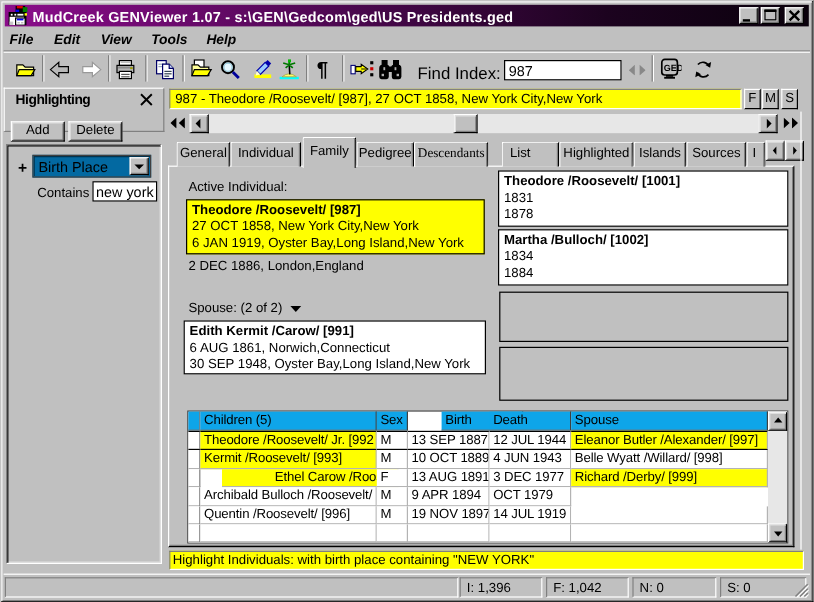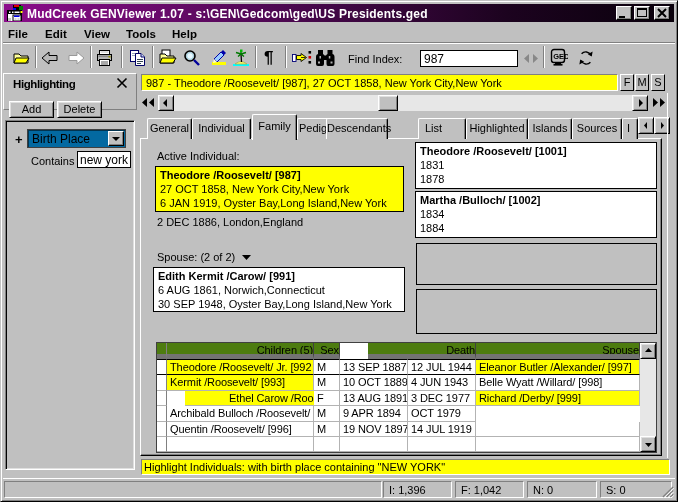--- a/index.html
+++ b/index.html
@@ -16,21 +16,21 @@
 
 .titlebar { position:absolute; left:4px; top:4px; width:670px; height:18px;
   background:linear-gradient(to right,#8b0d8b 0%, #4c0850 42%, #1c031f 75%, #0a010c 100%);
   color:#fff; }
 .titletext { position:absolute; left:23px; top:3px; font-weight:bold; font-size:12px; white-space:nowrap; letter-spacing:0.2px;}
 .tbtn { position:absolute; top:2px; width:16px; height:14px; background:#c0c0c0;
   border-top:1px solid #fff; border-left:1px solid #fff; border-right:1px solid #000; border-bottom:1px solid #000;
   box-shadow: inset -1px -1px 0 #808080; }
 
 .menubar { position:absolute; left:3px; top:23px; width:672px; height:19px; }
-.menuitem { position:absolute; top:5px; font-weight:bold; font-size:11.5px; }
+.menuitem { position:absolute; top:5px; font-weight:bold; font-size:11.5px;font-style:italic; }
 
 .toolbar { position:absolute; left:3px; top:43px; width:672px; height:28px;
   border-top:1px solid #fff; }
 .tsep { position:absolute; top:3px; width:2px; height:22px; border-left:1px solid #808080; border-right:1px solid #fff; }
 
 .lpanel-head { position:absolute; left:3px; top:73px; width:134px; height:37px; background:#c0c0c0;
   border-top:1px solid #fff; border-left:1px solid #fff; border-right:1px solid #808080; border-bottom:1px solid #808080; }
 .btn { position:absolute; background:#c0c0c0; text-align:center;
   border-top:1px solid #fff; border-left:1px solid #fff; border-right:1px solid #000; border-bottom:1px solid #000;
   box-shadow: inset 1px 1px 0 #dfdfdf, inset -1px -1px 0 #808080; }
@@ -65,21 +65,21 @@
   box-shadow: inset -1px -1px 0 #808080; }
 .blackbox { position:absolute; border:1px solid #000; background:#fff; font-size:11px; }
 .graybox { position:absolute; border:1px solid #000; background:#c0c0c0; }
 .yellowbox { position:absolute; border:1px solid #000; background:#ff0; font-size:11px; }
 .bline { font-weight:bold; }
 .boxline { padding-left:4px; height:14px; line-height:14px; white-space:nowrap; overflow:hidden; }
 
 .grid { position:absolute; left:156px; top:342px; width:501px; height:111px; background:#fff; border:1px solid #404040; }
 .grow { position:absolute; left:0; width:483px; }
 .gcell { position:absolute; top:0; height:100%; border-right:1px solid #b3b3b3; white-space:nowrap; overflow:hidden; padding:1px 0 0 3px; background:#fff; letter-spacing:-0.1px; }
-.ghead .gcell { background:#4d7c0f; border-right:1px solid #404040; border-bottom:5px solid #737373;text-align:right; }
+.ghead .gcell { background:#0ea5e9; border-right:1px solid #404040; border-bottom:1px solid #737373; }
 .ycell { background:#ff0; }
 
 .infobar { position:absolute; left:141px; top:459px; width:529px; height:16px; background:#ff0;
   border:1px solid #808080; border-bottom-color:#fff; border-right-color:#fff; font-size:11px; }
 .statusbar { position:absolute; left:3px; top:478px; width:672px; height:21px; border-top:1px solid #fff; }
 .spanel { position:absolute; top:2px; height:17px; border:1px solid; border-color:#808080 #fff #fff #808080; font-size:11px; padding:2px 0 0 5px; }
 .grip { position:absolute; right:1px; top:7px; width:12px; height:12px; }
 svg { display:block; }
 </style>
 </head>
@@ -246,21 +246,21 @@
       </svg>
     </div>
     <div class="abs" style="left: 578px; top: 50px;">
       <svg width="16" height="16" viewBox="0 0 16 16">
         <path d="M12.8 5.2 A 5.5 5.5 0 0 0 3.6 3.8" fill="none" stroke="#000" stroke-width="1.4"></path>
         <path d="M3.2 10.8 A 5.5 5.5 0 0 0 12.4 12.2" fill="none" stroke="#000" stroke-width="1.4"></path>
         <path d="M14.6 1.6 L13.8 6.4 L9.8 4.2 Z" fill="#000"></path>
         <path d="M1.4 14.4 L2.2 9.6 L6.2 11.8 Z" fill="#000"></path>
       </svg>
     </div>
-    <div class="abs" style="left: 348px; top: 53px; font-size: 11px;">Find Index:</div>
+    <div class="abs" style="left: 348px; top: 53px; font-size: 14px;">Find Index:</div>
     <div class="tfield" style="left: 420px; top: 50px; width: 98px; height: 17px;">
       <span style="position:absolute;left:3px;top:1px;font-size:12px;">987</span>
     </div>
     <div class="abs" style="left: 524px; top: 54px;">
       <svg width="14" height="9" viewBox="0 0 14 9">
         <path d="M5 0 L0 4.5 L5 9 Z" fill="#888"></path>
         <path d="M9 0 L14 4.5 L9 9 Z" fill="#888"></path>
       </svg>
     </div>
     <div class="tsep" style="left: 543px; top: 46px; position: absolute;"></div>
@@ -319,21 +319,21 @@
       <path d="M0 0 L5 4.5 L0 9 Z" fill="#000"></path>
       <path d="M7 0 L12 4.5 L7 9 Z" fill="#000"></path>
     </svg>
   </div>
 
 <div class="tabpanel"></div>
 <div class="tab" style="left:147px;width:45px;">General</div>
 <div class="tab" style="left:192px;width:59px;">Individual</div>
 <div class="tab tabsel" style="left:252px;width:45px;">Family</div>
 <div class="tab" style="left:297px;width:48px;">Pedigree</div>
-<div class="tab" style="left:326px;width:62px;">Descendants</div>
+<div class="tab" style="left:345px;width:62px;font-family:Liberation Serif, serif;">Descendants</div>
 <div class="tab" style="left:418px;width:48px;text-align:left;padding-left:6px;">List</div>
 <div class="tab" style="left:466px;width:62px;">Highlighted</div>
 <div class="tab" style="left:528px;width:44px;">Islands</div>
 <div class="tab" style="left:572px;width:50px;">Sources</div>
 <div class="tab" style="left:622px;width:16px;text-align:left;padding-left:4px;">I</div>
 <div class="sbbtn" style="left:638px;top:117px;width:16px;height:17px;">
     <svg width="14" height="15" viewBox="0 0 14 15">
       <path d="M8 4 L5 7.5 L8 11 Z" fill="#000"></path>
     </svg>
   </div>

